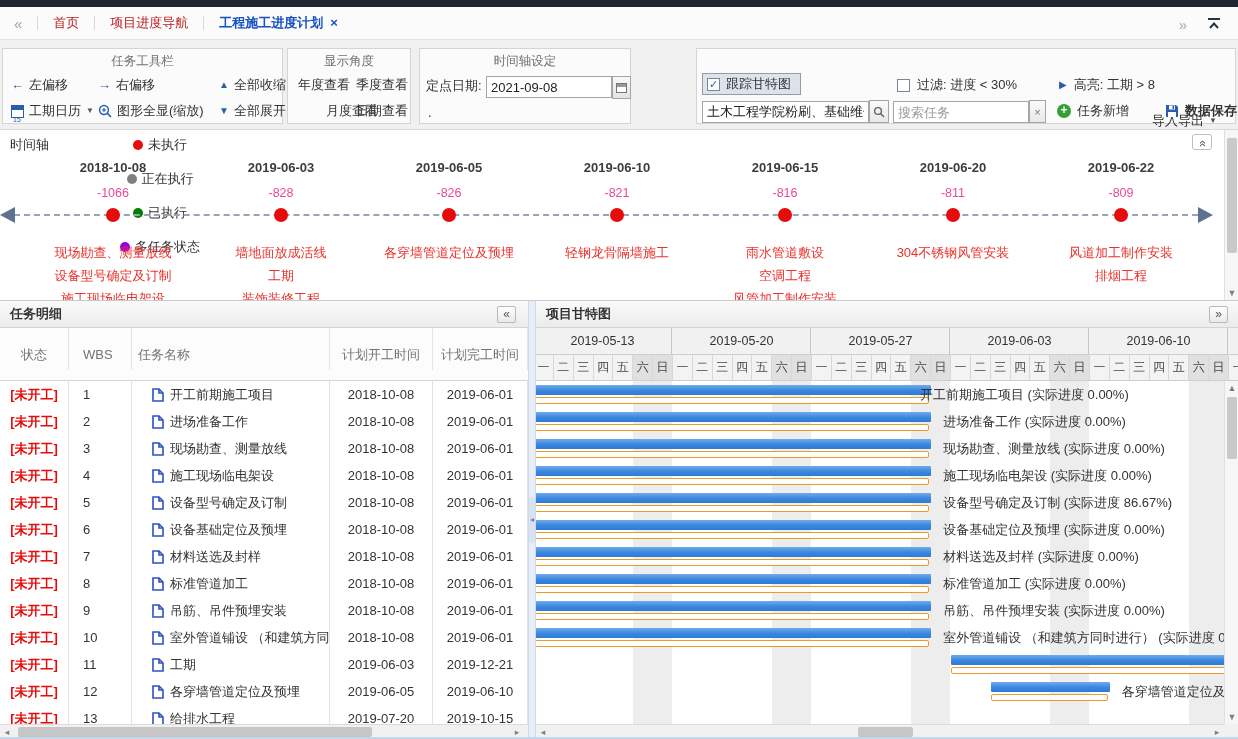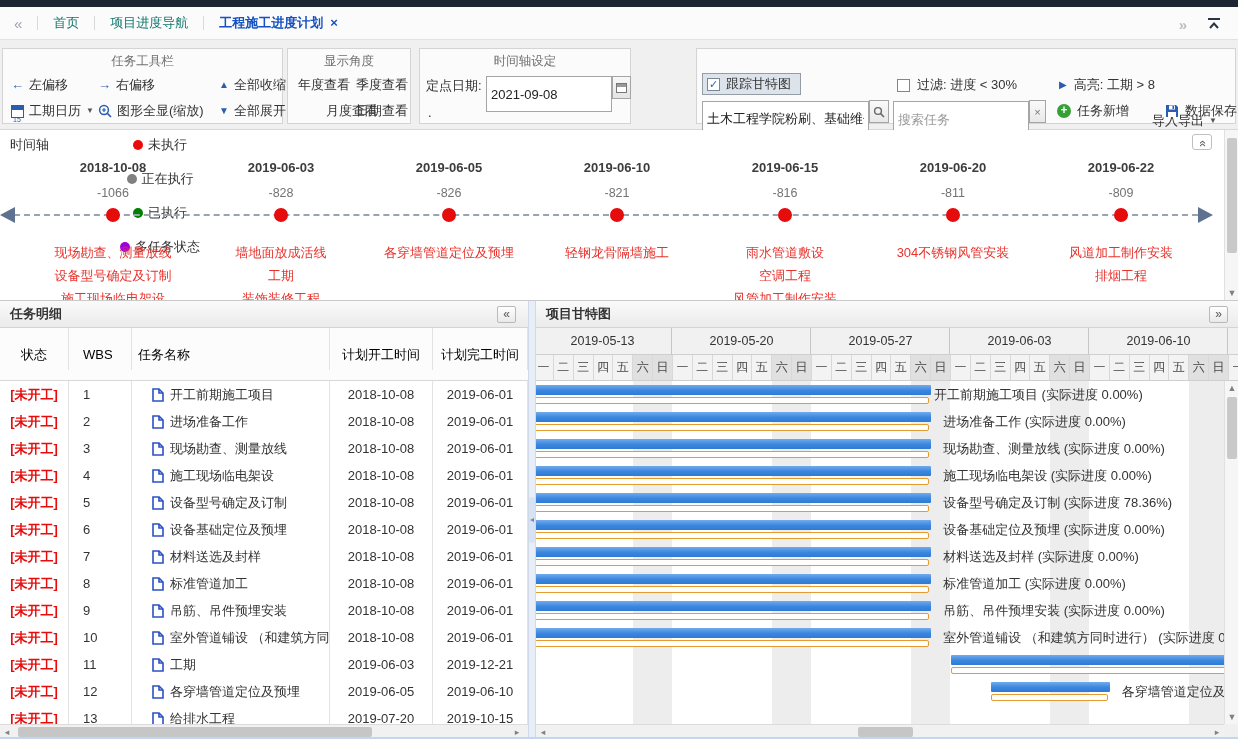--- a/index.html
+++ b/index.html
@@ -5,80 +5,80 @@
   * { margin:0; padding:0; box-sizing:border-box; }
   html,body { width:1238px; height:739px; overflow:hidden; }
   body { font-family:"Liberation Sans","DejaVu Sans",sans-serif; font-size:13px; color:#333; background:#fff; position:relative; }
   #root { position:absolute; inset:0; }
 
   
   #topstrip { position:absolute; left:0; top:0; width:1238px; height:7px; background:#1d2533; }
   #tabbar { position:absolute; left:0; top:7px; width:1238px; height:33px; background:#fbfbfb; border-bottom:1px solid #e2e2e2; display:flex; align-items:center; padding-left:14px; }
   .tb-sep { width:1px; height:14px; background:#d9d9d9; margin:0 15px; }
   #tab-back { color:#9aa2ad; font-size:15px; }
-  .tab { color:#0f766e; cursor:pointer; }
+  .tab { color:#b91c1c; cursor:pointer; }
   .tab.active { color:#1551c2; font-weight:bold; }
   .tab-close { color:#1551c2; font-weight:bold; margin-left:7px; }
   #tab-more { position:absolute; right:52px; top:9px; color:#b9bdc6; font-size:15px; font-weight:bold; letter-spacing:-1px; }
   #tab-min { position:absolute; right:16px; top:11px; }
 
   
   #toolbar { position:absolute; left:0; top:40px; width:1238px; height:90px; background:#f0f0f1; border-bottom:1px solid #d8d8d8; }
   .grp { position:absolute; top:8px; height:76px; background:#fbfbfb; border:1px solid #d4d4d4; }
   .grp-title { text-align:center; color:#707070; font-size:12.5px; height:22px; line-height:24px; }
   .titem { position:absolute; height:20px; line-height:20px; display:flex; align-items:center; gap:5px; color:#333; cursor:pointer; white-space:nowrap; }
   .bluearrow { color:#2a5db0; font-size:13px; font-weight:bold; }
   .smalltri { color:#2a5db0; font-size:10px; }
   #g1 { left:2px; width:281px; } #g2 { left:287px; width:124px; }
   #g3 { left:419px; width:212px; } #g4 { left:696px; width:540px; }
   .mini-cal { width:13px; height:13px; border:1px solid #2a5db0; background:#fff; position:relative; }
   .mini-cal::before { content:""; position:absolute; left:0; top:0; right:0; height:4px; background:#2a5db0; }
   .mini-cal::after { content:"15"; position:absolute; left:1px; top:4px; font-size:7px; color:#2a5db0; }
   .dd { color:#555; font-size:8px; }
-  .tinput { border:1px solid #a5a5a5; background:#fff; height:36px; font-family:inherit; font-size:13px; padding:0 4px; color:#222; }
+  .tinput { border:1px solid #a5a5a5; background:#fff; height:22px; font-family:inherit; font-size:13px; padding:0 4px; color:#222; }
   .tinput::placeholder { color:#9a9a9a; }
   #date-btn { position:absolute; left:192px; top:26px; width:19px; height:23px; border:1px solid #a5a5a5; background:linear-gradient(#f8f8f8,#e4e4e4); display:flex; align-items:center; justify-content:center; cursor:pointer; }
   .pick-cal { width:11px; height:10px; border:1px solid #777; background:#fff; position:relative; }
   .pick-cal::before { content:""; position:absolute; left:0; top:0; right:0; height:3px; background:#999; }
   .cbx { width:13px; height:13px; border:1px solid #7b8794; background:#fff; display:inline-flex; align-items:center; justify-content:center; font-size:11px; font-weight:bold; color:#1f62c9; line-height:11px; }
   #track-box { position:absolute; left:5px; top:24px; height:22px; border:1px solid #949ca6; background:#dde3ea; display:flex; align-items:center; gap:6px; padding:0 9px 0 4px; cursor:pointer; }
   .roundbtn { width:20px; height:23px; border:1px solid #a5a5a5; background:linear-gradient(#fafafa,#e8e8e8); display:flex; align-items:center; justify-content:center; cursor:pointer; }
   .greenplus { width:14px; height:14px; border-radius:50%; background:#35a035; color:#fff; font-size:12px; font-weight:bold; line-height:13px; text-align:center; }
 
   
   #timeline { position:absolute; left:0; top:130px; width:1238px; height:170px; background:#fff; overflow:hidden; }
   #tl-title { position:absolute; left:10px; top:6px; color:#333; }
   #legend { position:absolute; left:120px; top:6px; display:flex; gap:16px; align-items:center;flex-direction:column; }
   .lg-item { display:flex; gap:5px; align-items:center; }
   .lg-dot { width:10px; height:10px; border-radius:50%; }
   #axis { position:absolute; left:14px; top:84px; width:1184px; border-top:2px dashed #99a3b5; }
   .arrowhead { position:absolute; top:77px; width:0; height:0; border-top:8px solid transparent; border-bottom:8px solid transparent; }
   #arrow-l { left:0; border-right:15px solid #5f7191; }
   #arrow-r { left:1198px; border-left:15px solid #5f7191; }
   .ms-date { position:absolute; top:30px; width:168px; text-align:center; font-weight:bold; color:#3c3c3c; }
-  .ms-offset { position:absolute; top:56px; width:168px; text-align:center; color:#737373; font-size:12.5px; }
+  .ms-offset { position:absolute; top:56px; width:168px; text-align:center; color:#ec4899; font-size:12.5px; }
   .ms-dot { position:absolute; top:78px; width:14px; height:14px; border-radius:50%; background:#e60c0c; cursor:pointer; }
   .ms-task { position:absolute; width:220px; text-align:center; color:#e8322c; white-space:nowrap; }
   #tl-collapse { position:absolute; left:1192px; top:4px; width:20px; height:16px; border:1px solid #bfbfbf; border-radius:3px; background:#fff; text-align:center; cursor:pointer; }
   #tl-collapse span { display:inline-block; transform:rotate(90deg); color:#555; font-size:12px; line-height:13px; }
   .vsb { position:absolute; background:#f6f6f6; border-left:1px solid #e0e0e0; width:14px; }
   .vsb .thumb { position:absolute; left:2px; width:10px; background:#c9c9c9; border-radius:2px; }
   .sb-arr { position:absolute; width:14px; text-align:center; color:#808080; font-size:9px; }
   #tl-scroll { right:0; top:0; height:170px; }
 
   
   #bottom { position:absolute; left:0; top:300px; width:1238px; height:437px; border-top:1px solid #c9c9c9; }
   .panel-hd { position:absolute; left:0; right:0; top:0; height:27px; background:linear-gradient(#fafafa,#ebebeb); border-bottom:1px solid #d4d4d4; }
   .panel-hd .ttl { position:absolute; left:10px; line-height:26px; font-weight:bold; color:#333; }
   .hd-btn { position:absolute; top:5px; width:19px; height:17px; border:1px solid #b9b9b9; border-radius:2px; background:linear-gradient(#fff,#e9e9e9); color:#555; font-size:12px; line-height:15px; text-align:center; cursor:pointer; }
 
   #lpanel { position:absolute; left:0; top:0; width:528px; height:437px; background:#fff; overflow:hidden; }
   #tbl-hd { position:absolute; top:27px; left:0; right:0; height:53px; background:#fcfcfc; border-bottom:1px solid #d8d8d8; }
   .hc,.tc { position:absolute; top:0; border-right:1px solid #e3e3e3; overflow:hidden; white-space:nowrap; }
-  .hc { height:42px; line-height:53px; color:#000000; }
+  .hc { height:42px; line-height:53px; color:#737373; }
   .col1 { left:0; width:69px; text-align:center; }
   .col2 { left:69px; width:63px; padding-left:14px; }
   .col3 { left:132px; width:198px; padding-left:6px; }
   .col4 { left:330px; width:103px; text-align:center; padding:0; }
   .col5 { left:433px; width:95px; text-align:center; padding:0; }
   #tbl-body { position:absolute; top:80px; left:0; right:0; bottom:14px; overflow:hidden; }
   .trow { position:relative; height:27px; cursor:pointer; }
   .tc { height:27px; line-height:27px; }
   .c-status { color:#e60c0c; font-weight:bold; }
   .c-name { display:flex; align-items:center; gap:6px; padding-left:20px !important; }
@@ -206,21 +206,21 @@
           </svg>
         </div>
       <input class="tinput" style="position: absolute; left: 196px; top: 52px; width: 136px;" placeholder="搜索任务">
       <div class="roundbtn" style="position:absolute;left:332px;top:51px;width:17px;color:#777;font-size:11px;">
           <span>×</span>
         </div>
       <div class="titem" style="left:360px;top:52px;gap:6px;">
           <span class="greenplus">+</span>
           <span>任务新增</span>
         </div>
-      <div class="titem" style="left:468px;top:52px;gap:6px;">
+      <div class="titem" style="left:468px;top:52px;gap:6px;font-weight:bold;">
           <svg width="14" height="14" viewBox="0 0 14 14">
             <path d="M1 1 h10 l2 2 v10 h-12 z" fill="#2a5db0"></path>
             <rect x="4" y="1.5" width="6" height="4" fill="#fff"></rect>
             <rect x="7.5" y="2" width="1.6" height="3" fill="#2a5db0"></rect>
             <rect x="3" y="8" width="8" height="5" fill="#fff"></rect>
           </svg>
           <span>数据保存</span>
         </div>
     </div>
   </div>
@@ -541,41 +541,41 @@
         </div>
       <div id="gchart">
           <div class="stripe" style="left: 97.285px;"></div>
           <div class="stripe" style="left: 236.285px;"></div>
           <div class="stripe" style="left: 375.285px;"></div>
           <div class="stripe" style="left: 514.285px;"></div>
           <div class="stripe" style="left: 653.285px;"></div>
           <div class="grow" style="top: 0px;">
             <div class="gbar" style="left: -21.857px; width: 416.997px;"></div>
             <div class="abar" style="left: -21.857px; width: 414.997px;"></div>
-            <div class="glabel" style="left: 398px;">开工前期施工项目 (实际进度 0.00%)</div>
+            <div class="glabel" style="left: 384px;">开工前期施工项目 (实际进度 0.00%)</div>
           </div>
           <div class="grow" style="top: 27px;">
             <div class="gbar" style="left: -21.857px; width: 416.997px;"></div>
             <div class="abar" style="left: -21.857px; width: 414.997px;"></div>
             <div class="glabel" style="left: 407.14px;">进场准备工作 (实际进度 0.00%)</div>
           </div>
           <div class="grow" style="top: 54px;">
             <div class="gbar" style="left: -21.857px; width: 416.997px;"></div>
             <div class="abar" style="left: -21.857px; width: 414.997px;"></div>
             <div class="glabel" style="left: 407.14px;">现场勘查、测量放线 (实际进度 0.00%)</div>
           </div>
           <div class="grow" style="top: 81px;">
             <div class="gbar" style="left: -21.857px; width: 416.997px;"></div>
             <div class="abar" style="left: -21.857px; width: 414.997px;"></div>
             <div class="glabel" style="left: 407.14px;">施工现场临电架设 (实际进度 0.00%)</div>
           </div>
           <div class="grow" style="top: 108px;">
             <div class="gbar" style="left: -21.857px; width: 416.997px;"></div>
             <div class="abar" style="left: -21.857px; width: 414.997px;"></div>
-            <div class="glabel" style="left: 407.14px;">设备型号确定及订制 (实际进度 78.36%)</div>
+            <div class="glabel" style="left: 407.14px;">设备型号确定及订制 (实际进度 86.67%)</div>
           </div>
           <div class="grow" style="top: 135px;">
             <div class="gbar" style="left: -21.857px; width: 416.997px;"></div>
             <div class="abar" style="left: -21.857px; width: 414.997px;"></div>
             <div class="glabel" style="left: 407.14px;">设备基础定位及预埋 (实际进度 0.00%)</div>
           </div>
           <div class="grow" style="top: 162px;">
             <div class="gbar" style="left: -21.857px; width: 416.997px;"></div>
             <div class="abar" style="left: -21.857px; width: 414.997px;"></div>
             <div class="glabel" style="left: 407.14px;">材料送选及封样 (实际进度 0.00%)</div>

